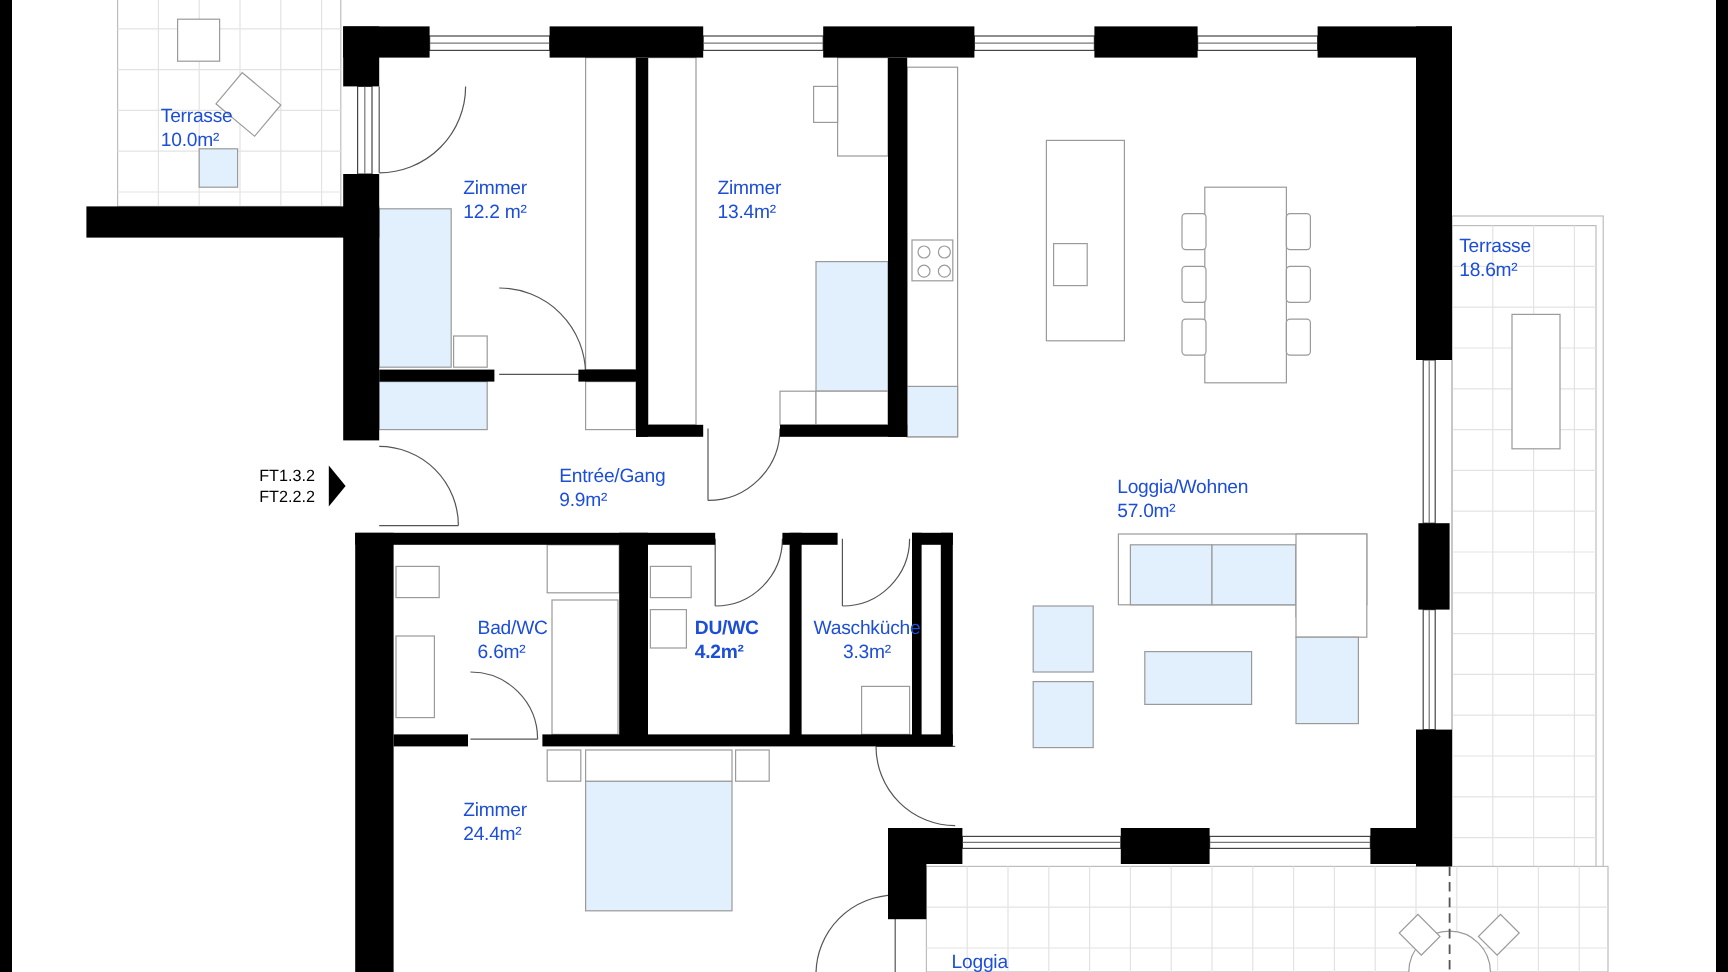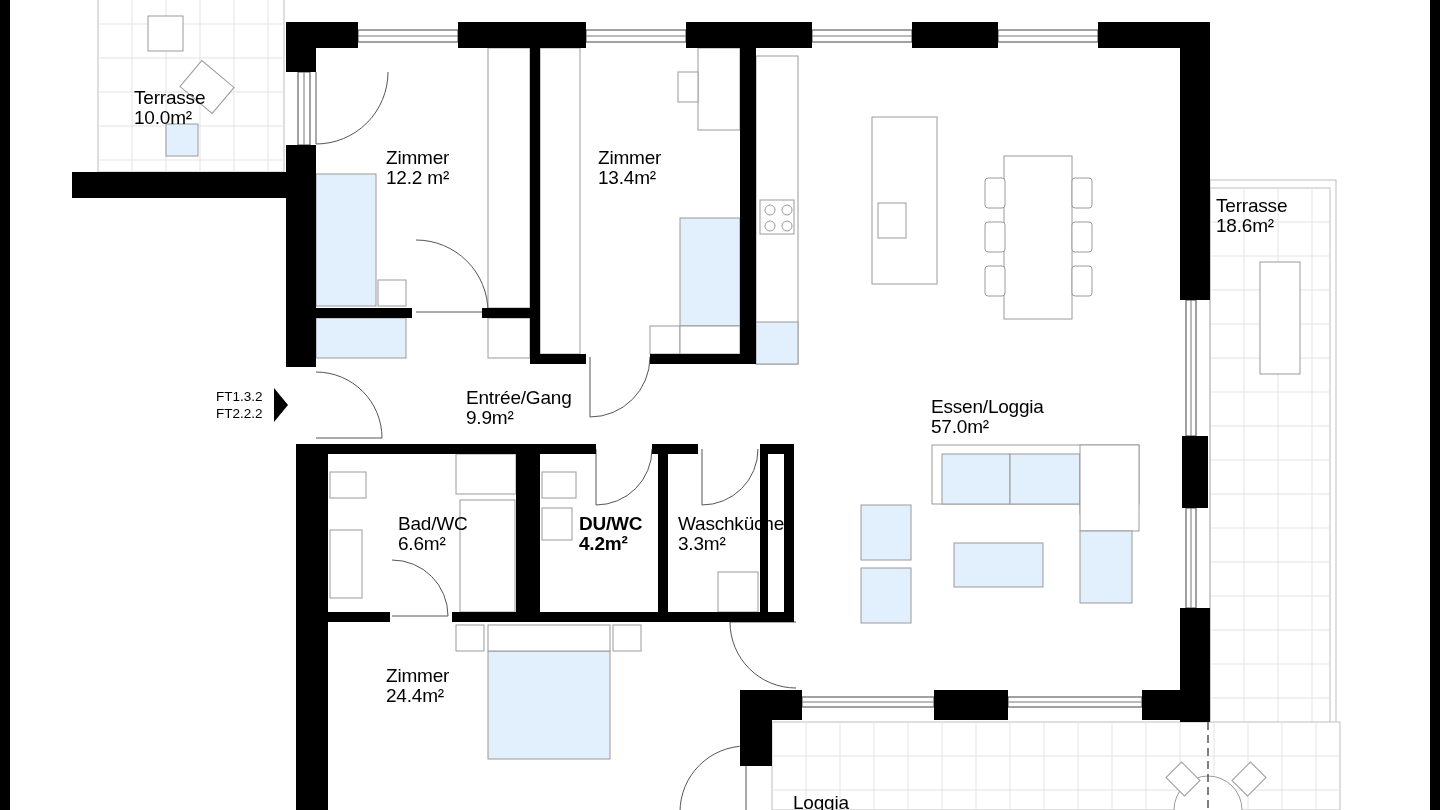--- a/index.html
+++ b/index.html
@@ -1,21 +1,21 @@
 <!DOCTYPE html>
 <html><head>
 <meta charset="utf-8">
 <style>
   html, body { margin: 0; padding: 0; background: #ffffff; }
   body { width: 1440px; height: 810px; overflow: hidden; position: relative;
          font-family: "Liberation Sans", sans-serif; }
   #plan { position: absolute; left: 0; top: 0; width: 1440px; height: 810px; }
   .frame-left  { position: absolute; left: 0; top: 0; width: 10px; height: 810px; background: #000; }
   .frame-right { position: absolute; right: 0; top: 0; width: 10px; height: 810px; background: #000; }
-  .room-label { position: absolute; font-size: 19px; line-height: 20px; color: #000000;
+  .room-label { position: absolute; font-size: 16px; line-height: 20px; color: #1d4ed8;
                 letter-spacing: -0.2px; white-space: nowrap; }
   .room-label span { display: block; }
   .entry-marker { position: absolute; font-size: 13.5px; line-height: 17px; color: #000000; text-align: right; }
 </style>
 </head>
 <body>
 
 <div class="frame-left"></div>
 <div class="frame-right"></div>
 
@@ -223,32 +223,32 @@
   </div>
   <div class="room-label" style="left:1216px;top:196px;">
     <span>Terrasse</span>
     <span>18.6m²</span>
   </div>
   <div class="room-label" style="left:466px;top:388px;">
     <span>Entrée/Gang</span>
     <span>9.9m²</span>
   </div>
   <div class="room-label" style="left:931px;top:397px;">
-    <span>Essen/Loggia</span>
+    <span>Loggia/Wohnen</span>
     <span>57.0m²</span>
   </div>
   <div class="room-label" style="left:398px;top:514px;">
     <span>Bad/WC</span>
     <span>6.6m²</span>
   </div>
   <div class="room-label" style="left:579px;top:514px;font-weight:bold;">
     <span>DU/WC</span>
     <span>4.2m²</span>
   </div>
-  <div class="room-label" style="left:678px;top:514px;">
+  <div class="room-label" style="left:678px;top:514px;text-align:center;">
     <span>Waschküche</span>
     <span>3.3m²</span>
   </div>
   <div class="room-label" style="left:386px;top:666px;">
     <span>Zimmer</span>
     <span>24.4m²</span>
   </div>
   <div class="room-label" style="left:793px;top:746px;margin-top:47px;">
     <span>Loggia</span>
     <span>16.1m²</span>

